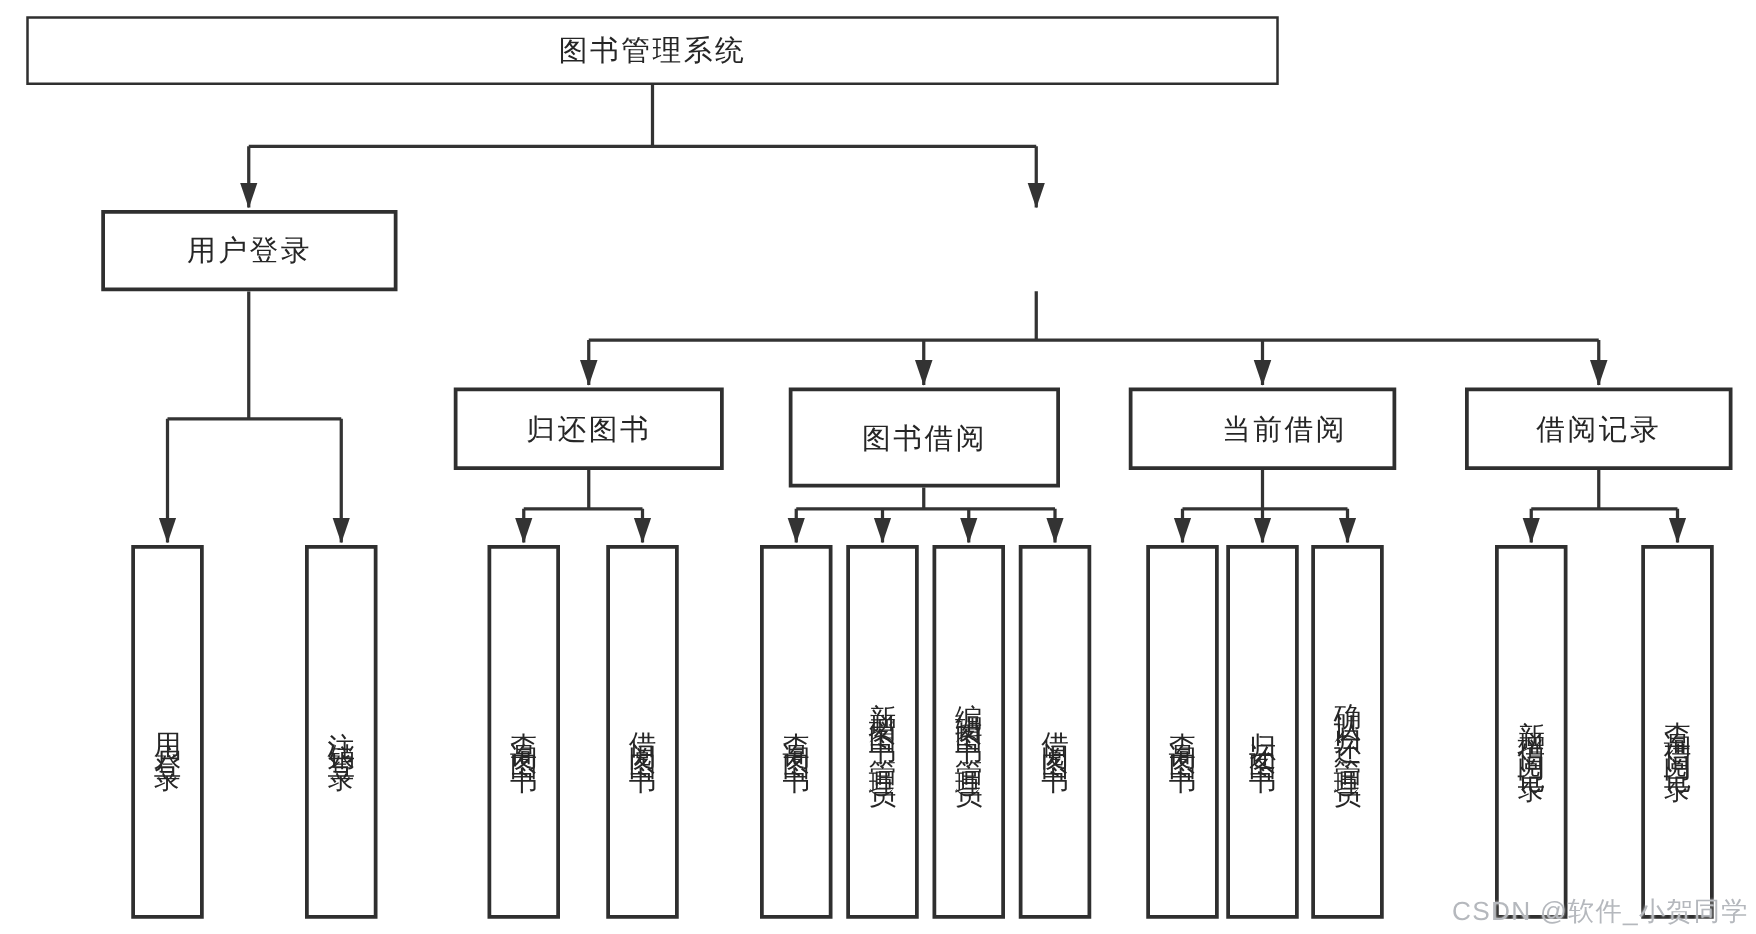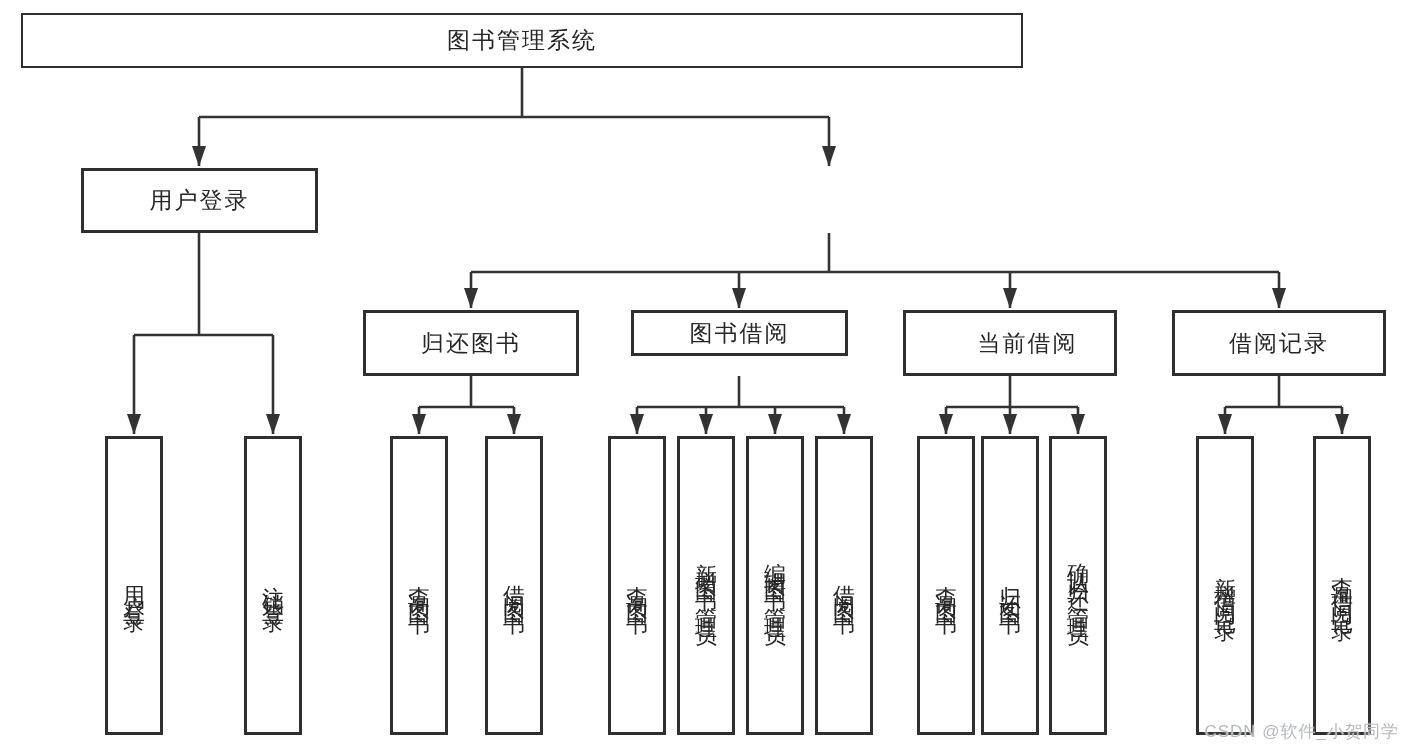--- a/index.html
+++ b/index.html
@@ -41,34 +41,34 @@
     text-orientation:mixed;
     font-size:22px;
     letter-spacing:9px;
     line-height:1;
     white-space:nowrap;
   }
   #n-root{left:21px;top:13px;width:1002px;height:55px;border-width:2px;}
   #n-l2-0{left:81px;top:168px;width:237px;height:65px;}
   #n-l2-1{left:712px;top:168px;width:234px;height:65px;}
   #n-l3-0{left:363px;top:310px;width:216px;height:66px;}
-  #n-l3-1{left:631px;top:310px;width:217px;height:46px;}
+  #n-l3-1{left:631px;top:310px;width:217px;height:80px;}
   #n-l3-2{left:903px;top:310px;width:214px;height:66px;padding-left:35px;}
   #n-l3-3{left:1172px;top:310px;width:214px;height:66px;}
   #n-g1-0{left:105px;} #n-g1-1{left:244px;}
   #n-g2-0{left:390px;} #n-g2-1{left:485px;}
   #n-g3-0{left:608px;} #n-g3-1{left:677px;} #n-g3-2{left:746px;} #n-g3-3{left:815px;}
   #n-g4-0{left:917px;} #n-g4-1{left:981px;} #n-g4-2{left:1049px;}
   #n-g5-0{left:1196px;} #n-g5-1{left:1313px;}
   .watermark{
     position:absolute;
     right:6px;bottom:4px;
     z-index:2;
     color:var(--watermark);
-    font-size:17px;
+    font-size:21px;
     letter-spacing:1px;
     text-shadow:0 0 2px #ffffff;
     white-space:nowrap;
   }
 </style>
 </head>
 <body>
 
 <div id="stage">
 

